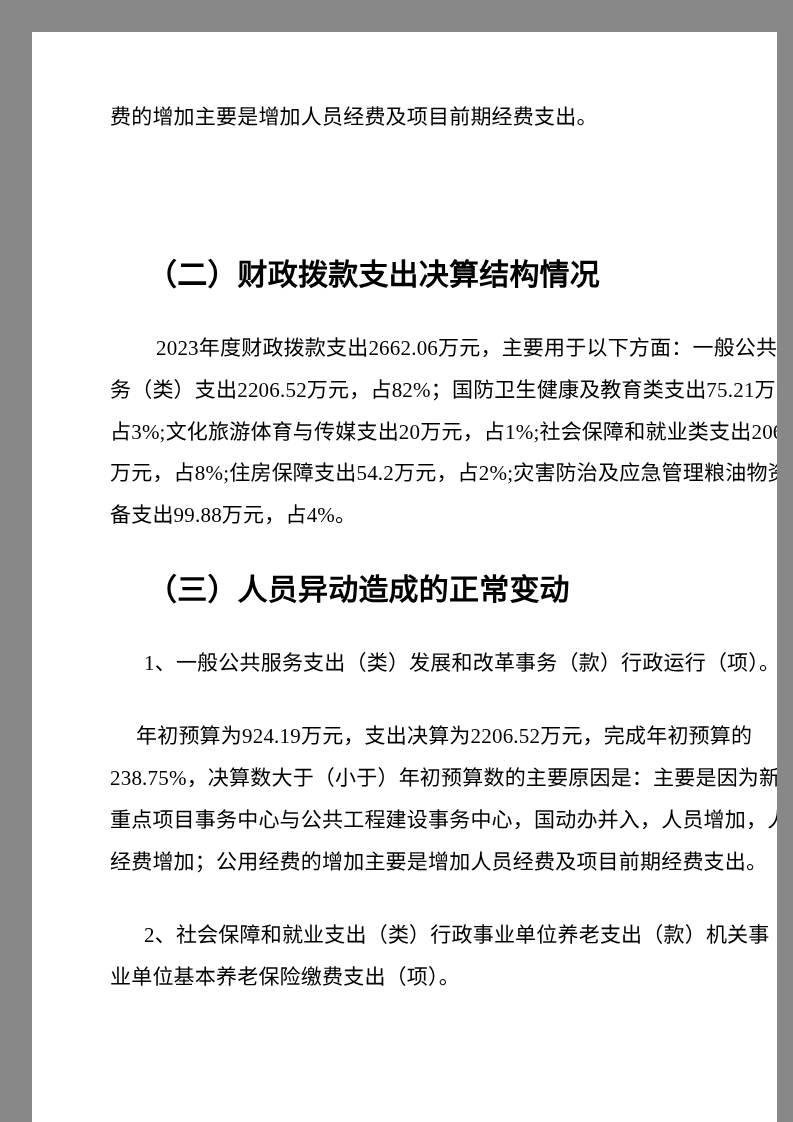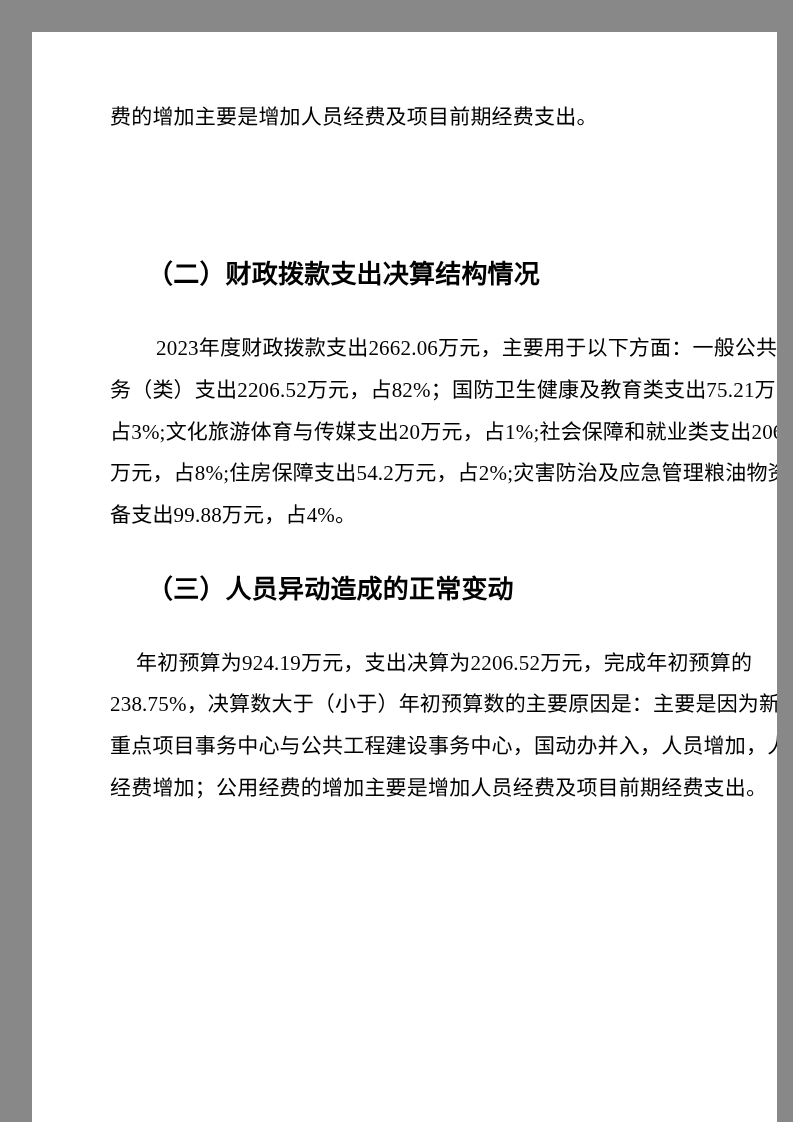--- a/index.html
+++ b/index.html
@@ -22,21 +22,21 @@
     top: 0;
     width: 720px;
     padding-top: 49px;
   }
   .block {
     white-space: pre;
     letter-spacing: 0.2px;
   }
   .heading {
     font-weight: 700;
-    font-size: 26px;
+    font-size: 30px;
     text-indent: 37px;
     font-family: "Liberation Sans", "DejaVu Sans", sans-serif;
   }
   .heading-gap-large { margin-top: 83.5px; }
   .ind-para   { text-indent: 46px; }
   .ind-item   { text-indent: 34px; }
   .ind-detail { text-indent: 26px; }
 </style>
 </head>
 <body>
@@ -50,23 +50,26 @@
 
     <p class="block ind-para">2023年度财政拨款支出2662.06万元，主要用于以下方面：一般公共服
 务（类）支出2206.52万元，占82%；国防卫生健康及教育类支出75.21万元，
 占3%;文化旅游体育与传媒支出20万元，占1%;社会保障和就业类支出206.24
 万元，占8%;住房保障支出54.2万元，占2%;灾害防治及应急管理粮油物资储
 备支出99.88万元，占4%。</p>
 
     <h3 class="block heading">（三）人员异动造成的正常变动</h3>
 
 
+    <p class="block ind-item">1、一般公共服务支出（类）发展和改革事务（款）行政运行（项）。</p>
 
     <p class="block ind-detail">年初预算为924.19万元，支出决算为2206.52万元，完成年初预算的
 238.75%，决算数大于（小于）年初预算数的主要原因是：主要是因为新设
 重点项目事务中心与公共工程建设事务中心，国动办并入，人员增加，人员
 经费增加；公用经费的增加主要是增加人员经费及项目前期经费支出。</p>
 
+    <p class="block ind-item">2、社会保障和就业支出（类）行政事业单位养老支出（款）机关事
+业单位基本养老保险缴费支出（项）。</p>
 
 
 
   </div>
 </div>
 
 </body></html>

